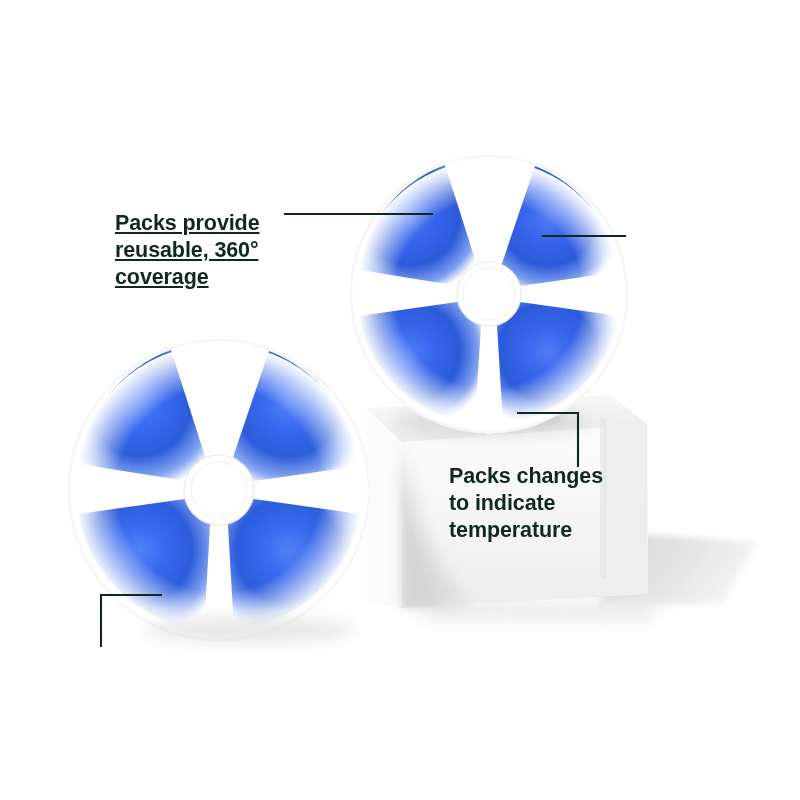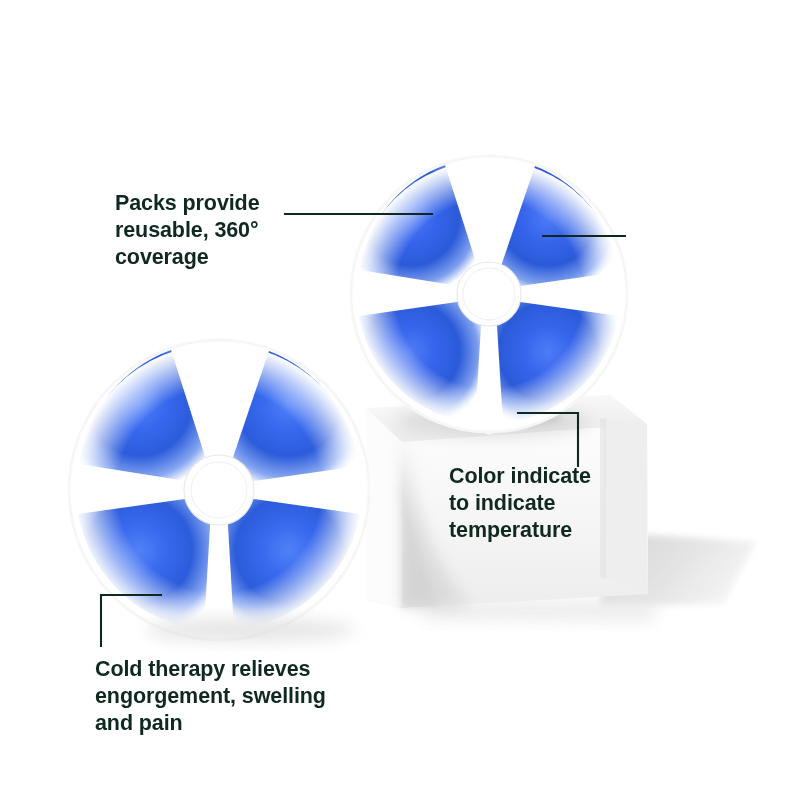--- a/index.html
+++ b/index.html
@@ -27,21 +27,21 @@
   }
   .callout {
     position: absolute;
     color: #10291f;
     font-size: 21.5px;
     line-height: 27px;
     font-weight: 700;
     letter-spacing: -0.1px;
     white-space: pre-line;
   }
-  #callout-packs   { left: 115px; top: 190px; }
+  #callout-packs   { left: 115px; top: 210px; text-decoration: underline; }
   #callout-hot     { left: 636px; top: 222px; }
   #callout-color   { left: 449px; top: 463px; }
   #callout-cold    { left: 95px;  top: 656px; }
 </style>
 </head>
 <body>
 
 <div id="scene">
 
   <svg class="layer" viewBox="0 0 800 800">
@@ -237,21 +237,18 @@
       <polyline points="518,413 578,413 578,466"></polyline>
       <polyline points="161,595 101,595 101,646"></polyline>
     </g>
   </svg>
 
   <div class="callout" id="callout-packs">Packs provide
 reusable, 360°
 coverage</div>
 
 
-  <div class="callout" id="callout-color">Color indicate
+  <div class="callout" id="callout-color">Packs changes
 to indicate
 temperature</div>
 
-  <div class="callout" id="callout-cold">Cold therapy relieves
-engorgement, swelling
-and pain</div>
 
 </div>
 
 </body></html>

